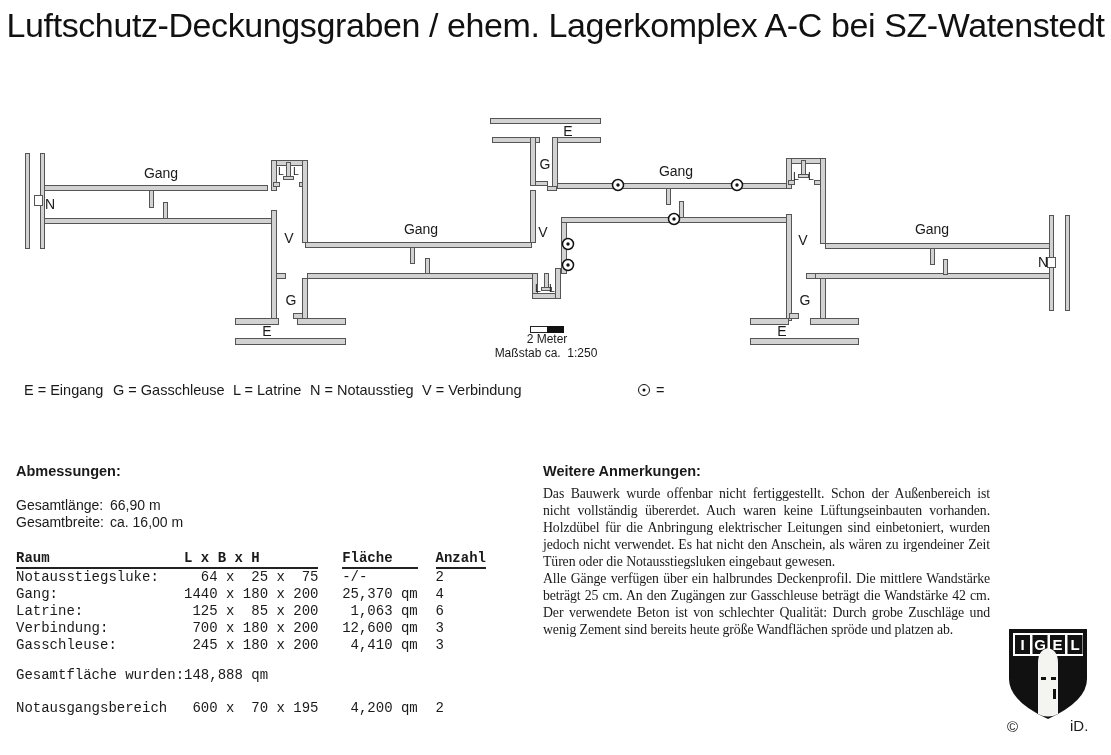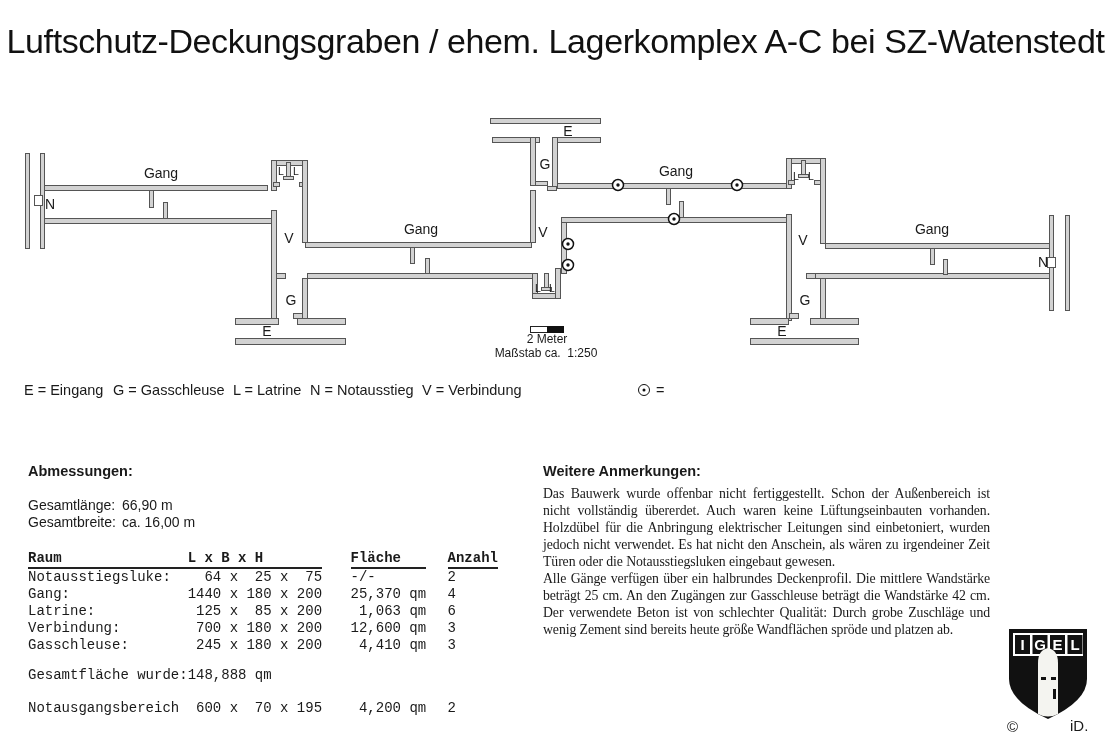--- a/index.html
+++ b/index.html
@@ -1,36 +1,36 @@
 <!DOCTYPE html>
 <html><head>
 <meta charset="utf-8">
 <style>
   html,body{margin:0;padding:0;background:#fff;}
   #page{position:relative;width:1111px;height:755px;background:#ffffff;overflow:hidden;
         font-family:"Liberation Sans",sans-serif;color:#1a1a1a;}
   
-  #title{position:absolute;top:22px;left:0;width:100%;text-align:center;
+  #title{position:absolute;top:6px;left:0;width:100%;text-align:center;
          font-size:34px;letter-spacing:-0.4px;white-space:nowrap;color:#111;}
   
   #plan{position:absolute;top:100px;left:0;}
   .w rect{fill:#d2d2d2;stroke:#555;stroke-width:1;}
   .w .white{fill:#ffffff;}
   .lbl{font-family:"Liberation Sans",sans-serif;font-size:14px;fill:#1a1a1a;text-anchor:middle;}
   .sm{font-size:10.5px;}
   .sc{font-size:12px;}
   
   #legend{position:absolute;top:382px;left:0;width:1111px;height:20px;font-size:14.5px;}
   #legend span.item{position:absolute;top:0;white-space:nowrap;}
   .ventsym{position:absolute;top:2px;width:10px;height:10px;border:1.6px solid #111;
            border-radius:50%;display:inline-block;background:#fff;}
   .ventsym::after{content:'';position:absolute;left:50%;top:50%;width:3px;height:3px;
            background:#111;border-radius:50%;transform:translate(-50%,-50%);}
   
-  #dims{position:absolute;left:28px;top:463px;width:470px;font-size:14px;}
+  #dims{position:absolute;left:16px;top:463px;width:470px;font-size:14px;}
   #dims .hd{font-weight:bold;font-size:14.5px;}
   #dims .meta{position:absolute;left:0;white-space:nowrap;}
   #dims .meta .v{position:absolute;left:94px;}
   table.dims{border-collapse:collapse;position:absolute;left:0;top:87px;table-layout:fixed;}
   table.dims td,table.dims th{padding:0;font-weight:normal;font-size:14px;line-height:17px;
         white-space:pre;text-align:left;vertical-align:bottom;overflow:visible;font-family:Liberation Mono, monospace;}
   table.dims th.u{font-weight:bold;border-bottom:2px solid #222;}
   table.dims td.r{text-align:right;}
   table.dims tr.spacer1 td{height:13px;}
   table.dims tr.spacer2 td{height:16px;}
@@ -282,21 +282,21 @@
         <td class="r">245 x 180 x 200</td>
             <td></td>
         <td class="r">4,410 qm</td>
             <td></td>
         <td>3</td>
       </tr>
       <tr class="spacer1">
             <td colspan="6"></td>
           </tr>
       <tr>
-        <td>Gesamtfläche wurde:</td>
+        <td>Gesamtfläche wurden:</td>
         <td colspan="5">148,888 qm</td>
       </tr>
       <tr class="spacer2">
             <td colspan="6"></td>
           </tr>
       <tr>
         <td>Notausgangsbereich</td>
         <td class="r">600 x  70 x 195</td>
             <td></td>
         <td class="r">4,200 qm</td>

